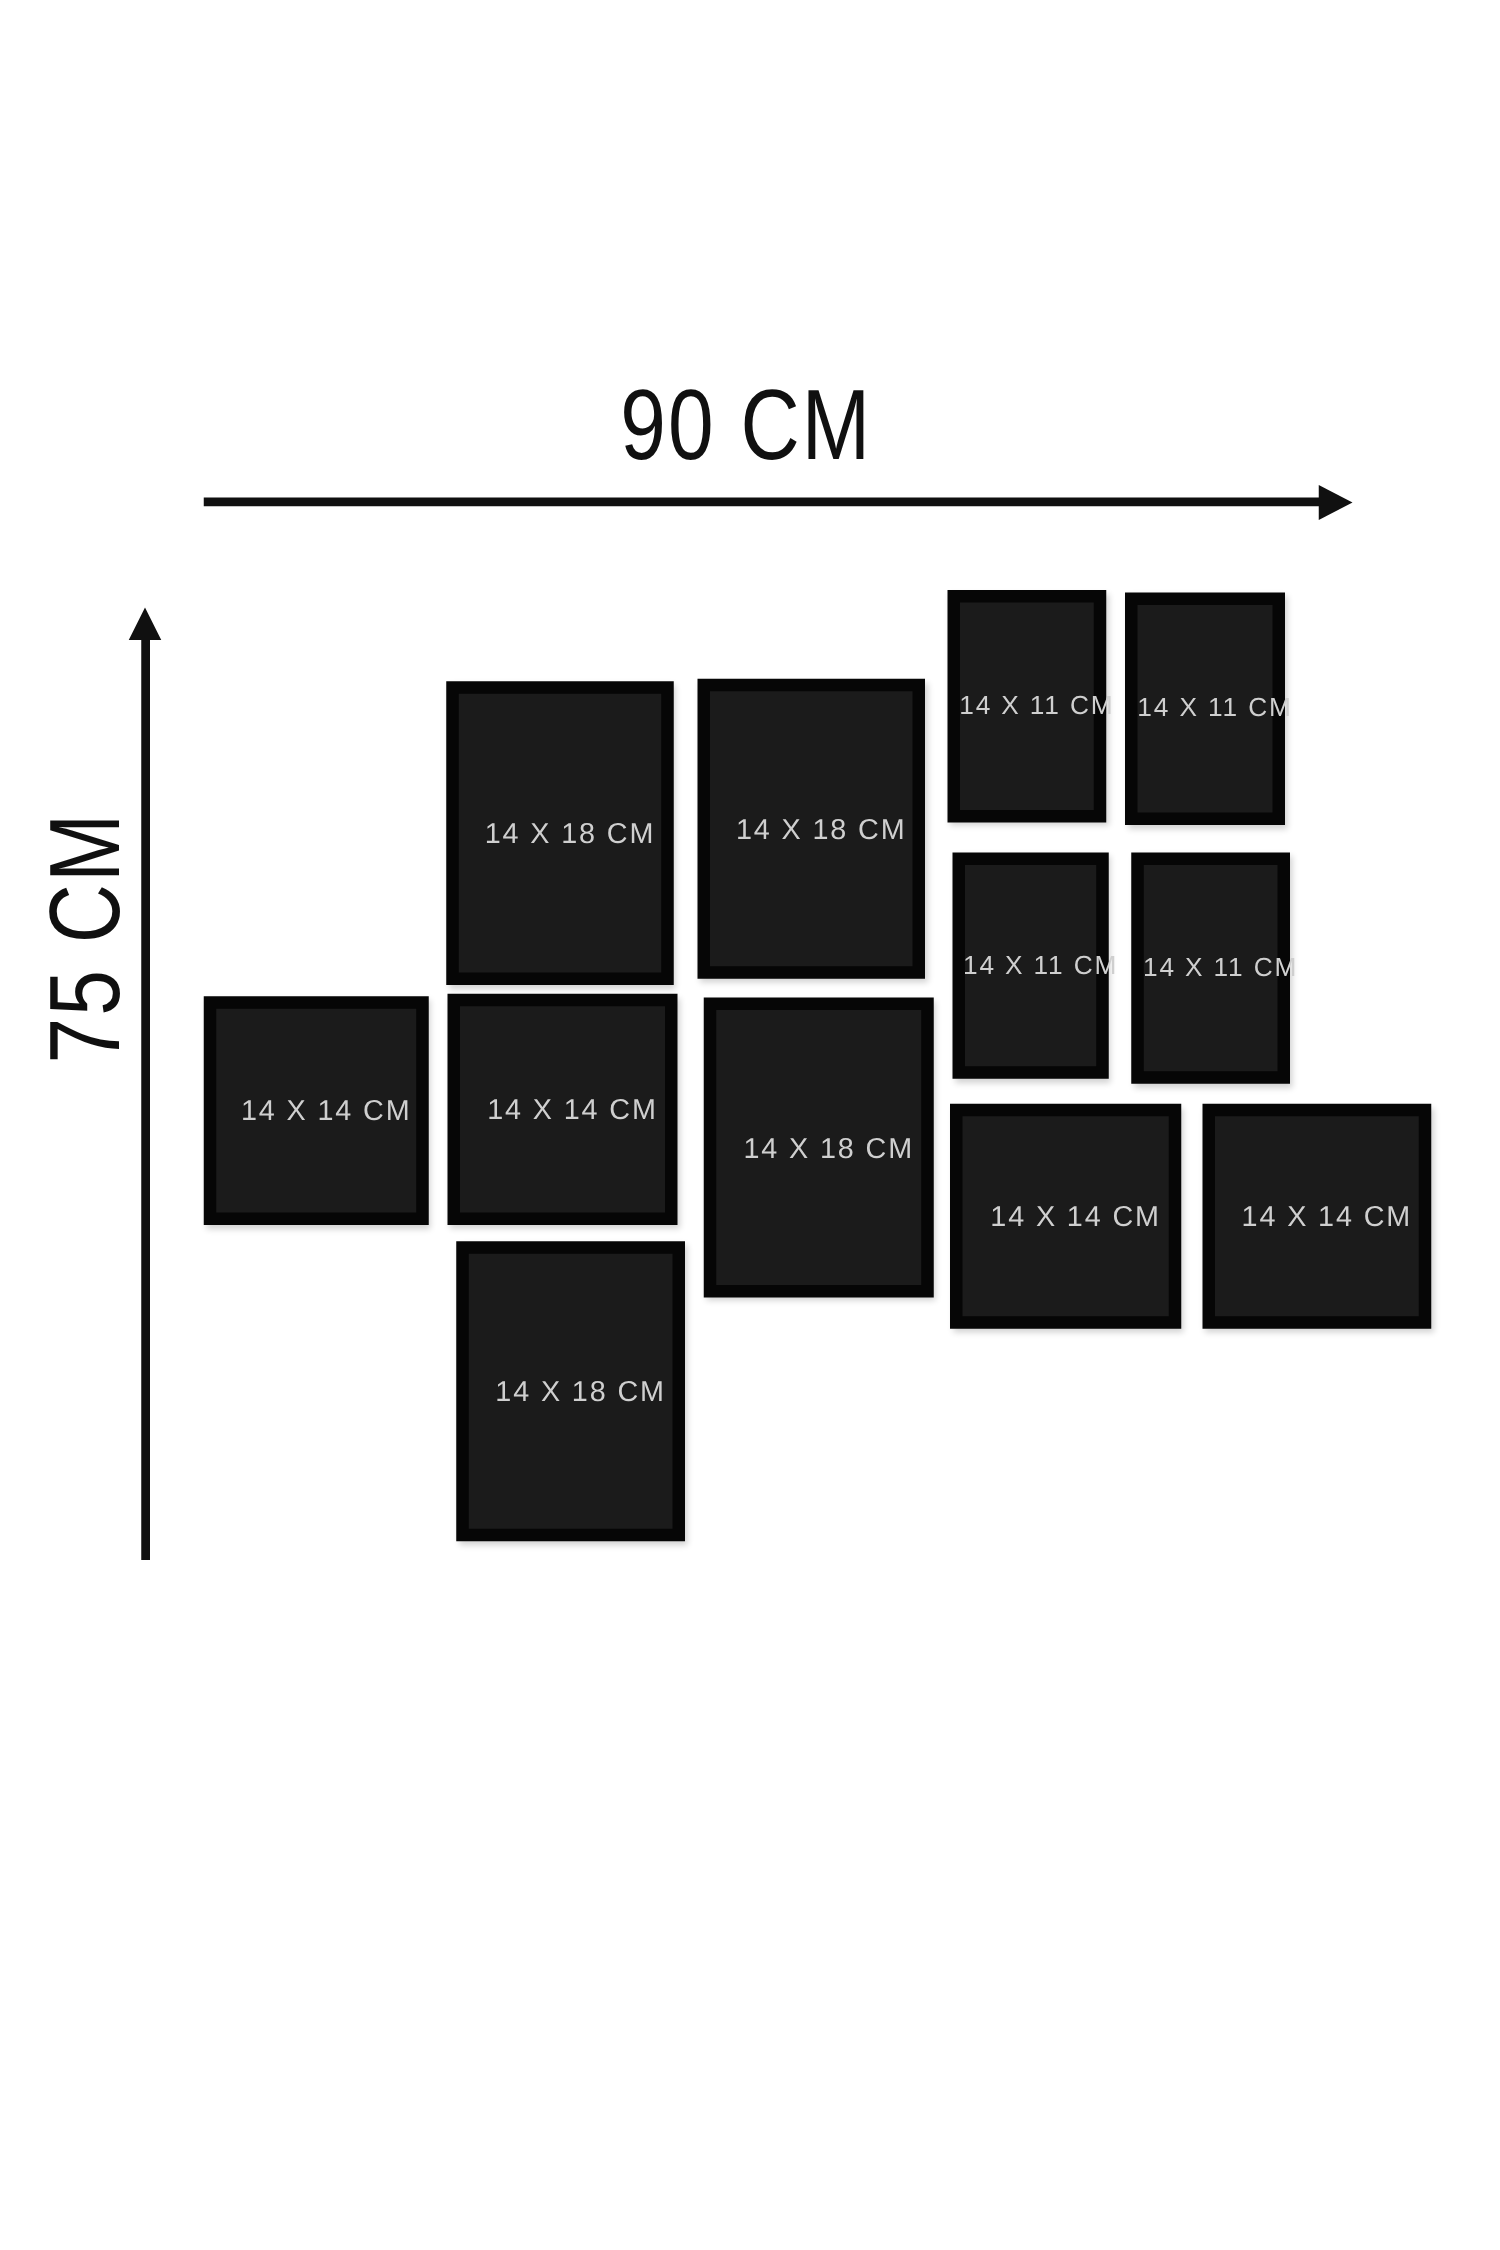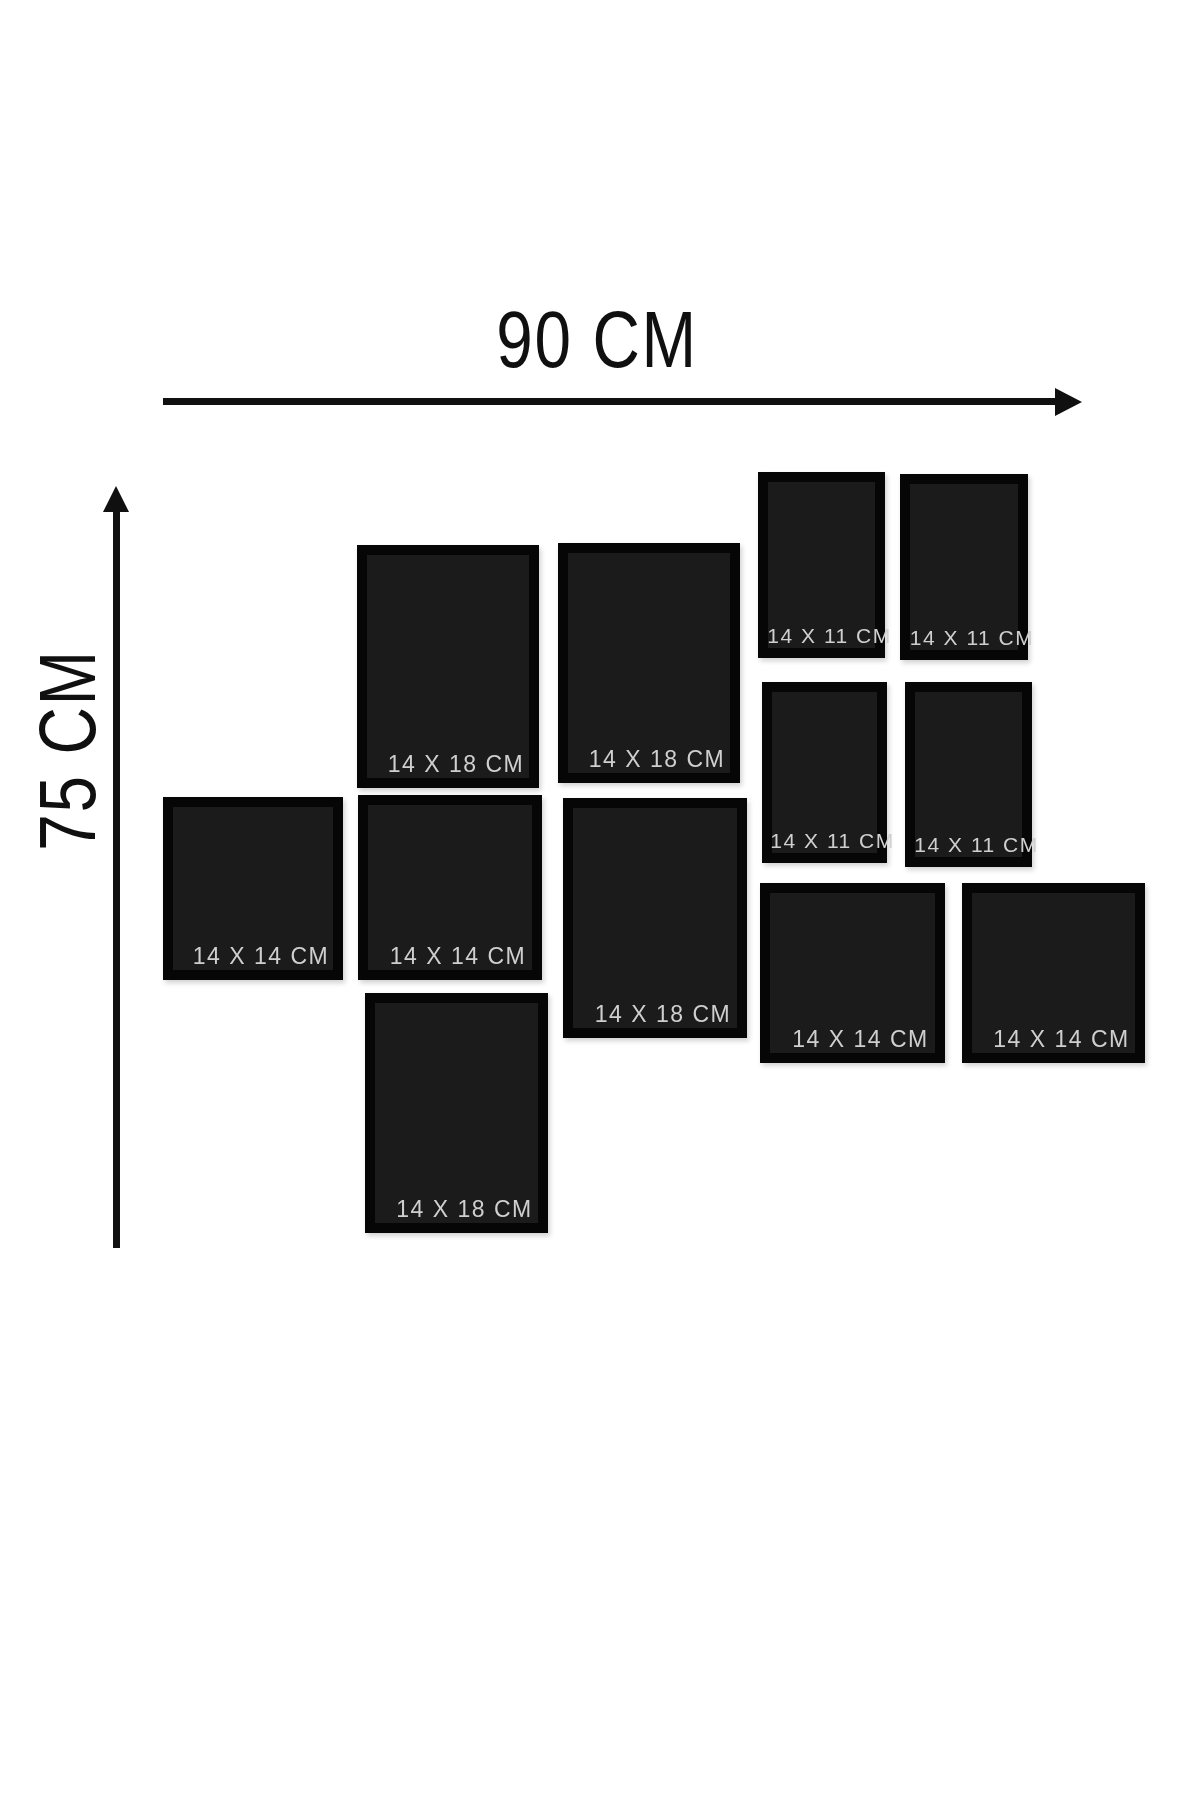--- a/index.html
+++ b/index.html
@@ -47,21 +47,21 @@
   }
   
   .frame{
     position:absolute;
     background:var(--frame-border,#060606);
     box-shadow:2px 3px 5px rgba(0,0,0,0.18);
   }
   .frame-inner{
     position:absolute;inset:10px;
     background:var(--frame-fill,#1b1b1b);
-    display:flex;align-items:flex-end;justify-content:center;padding-left:16px;
+    display:flex;align-items:center;justify-content:center;padding-left:16px;
   }
   .frame-label{
     color:var(--label-color,#cfcfcf);
     letter-spacing:1.5px;
     white-space:nowrap;
   }
 </style>
 </head>
 <body>
 

